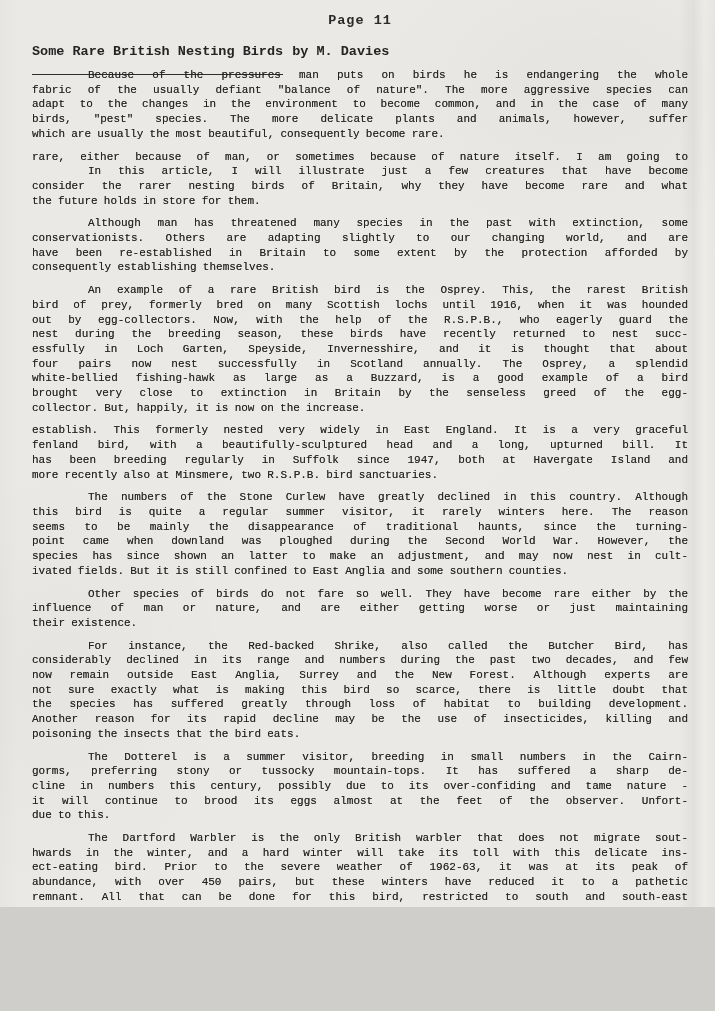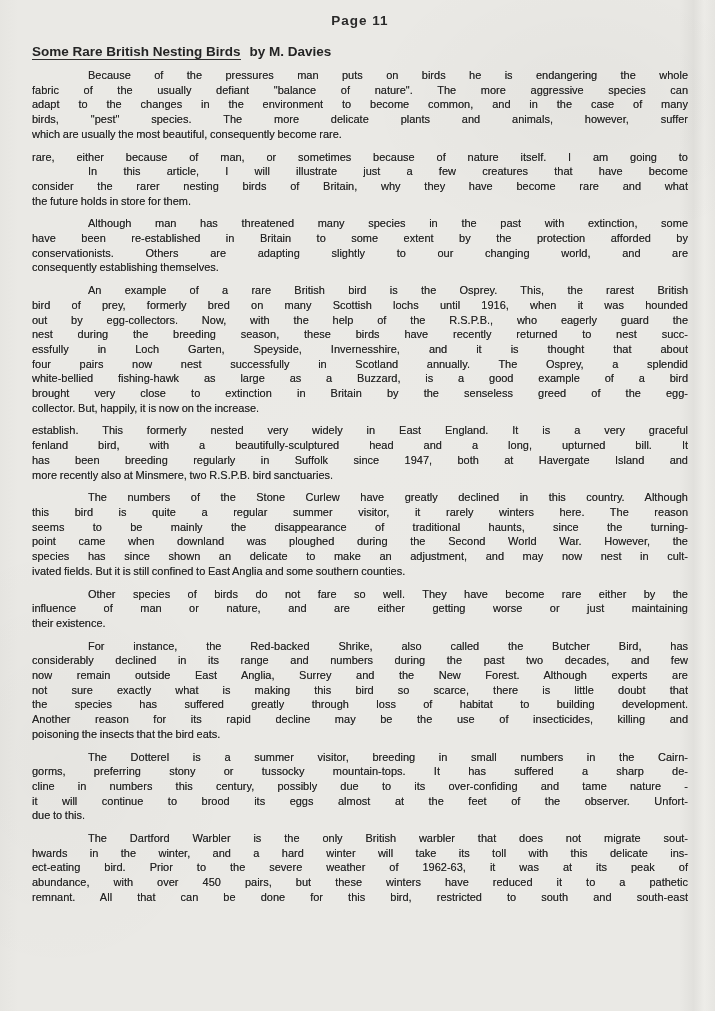--- a/index.html
+++ b/index.html
@@ -3,26 +3,26 @@
 <meta charset="utf-8">
 <style>
   html, body {
     margin: 0;
     padding: 0;
     background: #cfcecb;
   }
   .page {
     position: relative;
     width: 715px;
-    height: 1011px;
+    height: 907px;
     box-sizing: border-box;
     margin: 0;
     padding: 13px 27px 0 32px;
     color: #242424;
-    font-family: Liberation Sans, sans-serif;
+    font-family: Liberation Mono, monospace;
     background:
       radial-gradient(ellipse 320px 220px at 82% 10%, rgba(0,0,0,0.025), transparent 70%),
       radial-gradient(ellipse 260px 320px at 8% 75%, rgba(0,0,0,0.02), transparent 70%),
       radial-gradient(ellipse 400px 300px at 50% 45%, rgba(255,255,255,0.05), transparent 75%),
       linear-gradient(90deg, #e6e5e1 0%, #eae9e5 2.5%, #eae9e5 95%, #e1e0dc 97%, #edece8 98.5%, #e7e6e2 100%);
     overflow: hidden;
   }
   .pageno {
     text-align: center;
     font-size: 13.5px;
@@ -32,21 +32,21 @@
     color: #2a2a2a;
   }
   .titleline {
     margin-top: 14px;
     font-size: 13.5px;
     line-height: 17px;
     white-space: nowrap;
   }
   .title {
     border-bottom: 1.6px solid #2e2e2e;
-    padding-bottom: 0;
+    padding-bottom: 15px;
     font-weight: bold;
     margin-top: 8px;
   }
   .byline {
     padding-left: 9px;
     font-weight: bold;
   }
   .docbody {
     margin-top: 1px;
   }
@@ -85,22 +85,22 @@
         <div class="line last">which are usually the most beautiful, consequently become rare.</div>
       </div>
       <div class="para">
         <div class="line">rare, either because of man, or sometimes because of nature itself. I am going to</div>
         <div class="line first">In this article, I will illustrate just a few creatures that have become</div>
         <div class="line">consider the rarer nesting birds of Britain, why they have become rare and what</div>
         <div class="line last">the future holds in store for them.</div>
       </div>
       <div class="para">
         <div class="line first">Although man has threatened many species in the past with extinction, some</div>
+        <div class="line">conservationists. Others are adapting slightly to our changing world, and are</div>
         <div class="line">have been re-established in Britain to some extent by the protection afforded by</div>
-        <div class="line">conservationists. Others are adapting slightly to our changing world, and are</div>
         <div class="line last">consequently establishing themselves.</div>
       </div>
       <div class="para">
         <div class="line first">An example of a rare British bird is the Osprey. This, the rarest British</div>
         <div class="line">bird of prey, formerly bred on many Scottish lochs until 1916, when it was hounded</div>
         <div class="line">out by egg-collectors. Now, with the help of the R.S.P.B., who eagerly guard the</div>
         <div class="line">nest during the breeding season, these birds have recently returned to nest succ-</div>
         <div class="line">essfully in Loch Garten, Speyside, Invernesshire, and it is thought that about</div>
         <div class="line">four pairs now nest successfully in Scotland annually. The Osprey, a splendid</div>
         <div class="line">white-bellied fishing-hawk as large as a Buzzard, is a good example of a bird</div>
@@ -111,21 +111,21 @@
         <div class="line">establish. This formerly nested very widely in East England. It is a very graceful</div>
         <div class="line">fenland bird, with a beautifully-sculptured head and a long, upturned bill. It</div>
         <div class="line">has been breeding regularly in Suffolk since 1947, both at Havergate Island and</div>
         <div class="line last">more recently also at Minsmere, two R.S.P.B. bird sanctuaries.</div>
       </div>
       <div class="para">
         <div class="line first">The numbers of the Stone Curlew have greatly declined in this country. Although</div>
         <div class="line">this bird is quite a regular summer visitor, it rarely winters here. The reason</div>
         <div class="line">seems to be mainly the disappearance of traditional haunts, since the turning-</div>
         <div class="line">point came when downland was ploughed during the Second World War. However, the</div>
-        <div class="line">species has since shown an delicate to make an adjustment, and may now nest in cult-</div>
+        <div class="line">species has since shown an latter to make an adjustment, and may now nest in cult-</div>
         <div class="line last">ivated fields. But it is still confined to East Anglia and some southern counties.</div>
       </div>
       <div class="para">
         <div class="line first">Other species of birds do not fare so well. They have become rare either by the</div>
         <div class="line">influence of man or nature, and are either getting worse or just maintaining</div>
         <div class="line last">their existence.</div>
       </div>
       <div class="para">
         <div class="line first">For instance, the Red-backed Shrike, also called the Butcher Bird, has</div>
         <div class="line">considerably declined in its range and numbers during the past two decades, and few</div>

